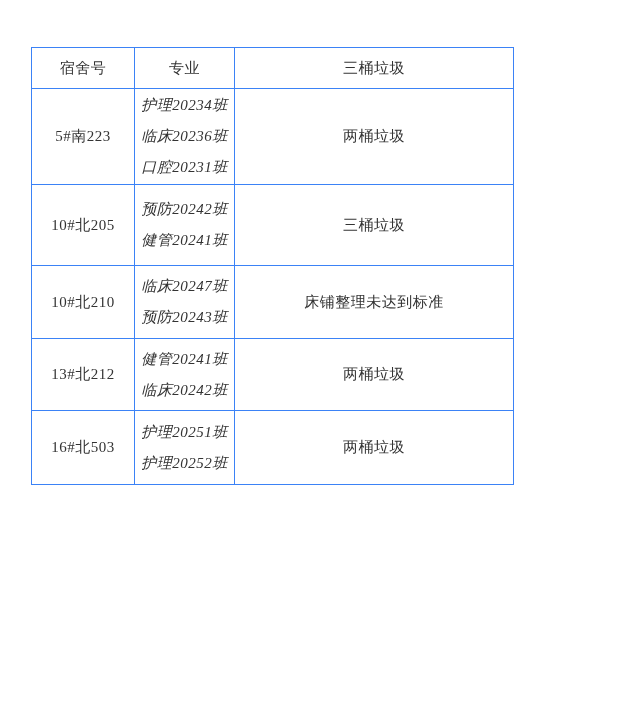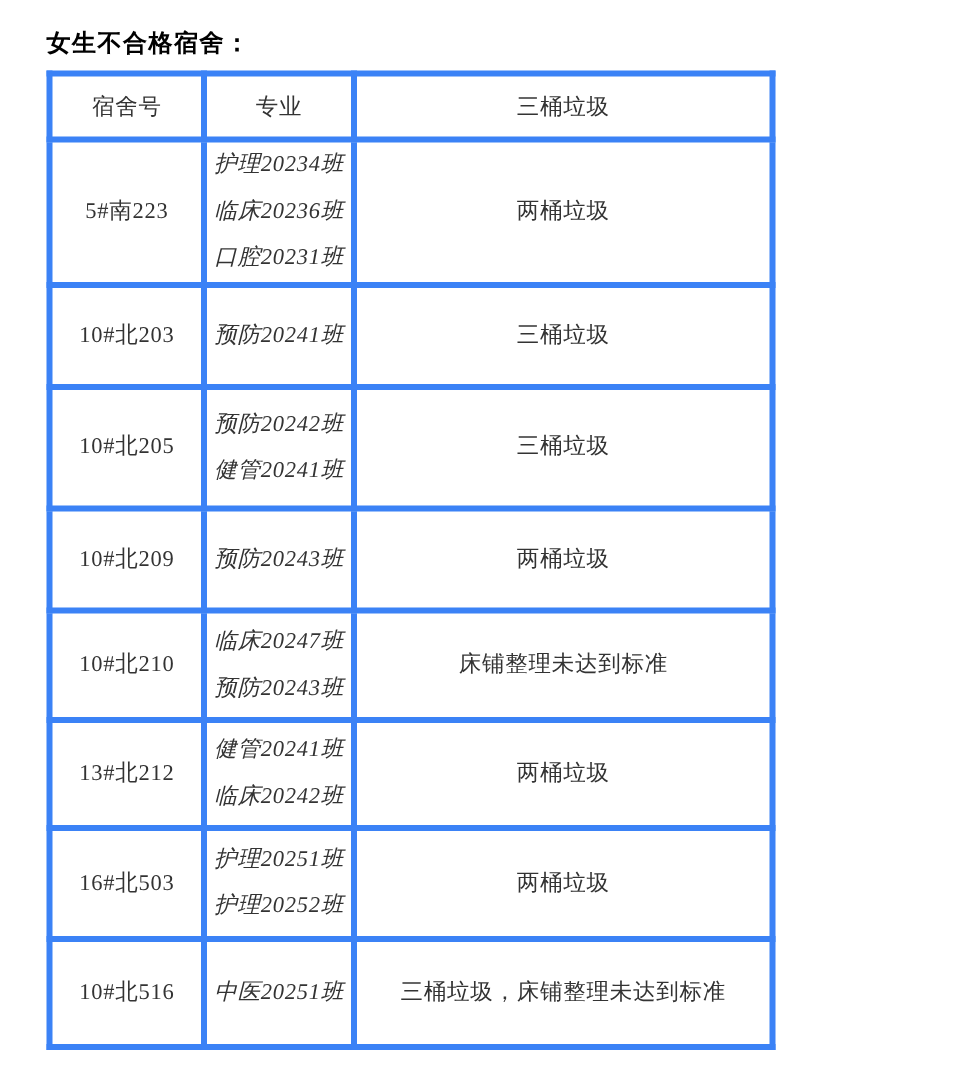--- a/index.html
+++ b/index.html
@@ -31,21 +31,21 @@
     position: absolute;
     left: 31px;
     top: 47px;
     width: 482px;
     border-collapse: collapse;
     table-layout: fixed;
     font-size: 15px;
     color: #333333;
   }
   table.dorm-table td, table.dorm-table th {
-    border: 4px solid #3b82f6;
+    border: 1px solid #3b82f6;
     text-align: center;
     vertical-align: middle;
     font-weight: normal;
     padding: 0 2px;
     letter-spacing: 0.5px;
   }
   table.dorm-table th {
     height: 40px;
   }
   .majors-cell .major-line {
@@ -54,21 +54,20 @@
   }
   .reason-cell, .dorm-cell {
     line-height: 1.4;
   }
 </style>
 </head>
 <body>
 
 <div class="page">
 
-  <div class="doc-title">女生不合格宿舍：</div>
 
   <table class="dorm-table">
     <colgroup>
       <col style="width:103px">
       <col style="width:100px">
       <col style="width:279px">
     </colgroup>
     <thead>
       <tr>
         <th>宿舍号</th>
@@ -79,41 +78,27 @@
     <tbody>
       <tr style="height:96px;">
         <td class="dorm-cell">5#南223</td>
         <td class="majors-cell">
           <div class="major-line">护理20234班</div>
           <div class="major-line">临床20236班</div>
           <div class="major-line">口腔20231班</div>
         </td>
         <td class="reason-cell">两桶垃圾</td>
       </tr>
-      <tr style="height:68px;">
-        <td class="dorm-cell">10#北203</td>
-        <td class="majors-cell">
-          <div class="major-line">预防20241班</div>
-        </td>
-        <td class="reason-cell">三桶垃圾</td>
-      </tr>
       <tr style="height:81px;">
         <td class="dorm-cell">10#北205</td>
         <td class="majors-cell">
           <div class="major-line">预防20242班</div>
           <div class="major-line">健管20241班</div>
         </td>
         <td class="reason-cell">三桶垃圾</td>
-      </tr>
-      <tr style="height:68px;">
-        <td class="dorm-cell">10#北209</td>
-        <td class="majors-cell">
-          <div class="major-line">预防20243班</div>
-        </td>
-        <td class="reason-cell">两桶垃圾</td>
       </tr>
       <tr style="height:73px;">
         <td class="dorm-cell">10#北210</td>
         <td class="majors-cell">
           <div class="major-line">临床20247班</div>
           <div class="major-line">预防20243班</div>
         </td>
         <td class="reason-cell">床铺整理未达到标准</td>
       </tr>
       <tr style="height:72px;">
@@ -125,23 +110,16 @@
         <td class="reason-cell">两桶垃圾</td>
       </tr>
       <tr style="height:74px;">
         <td class="dorm-cell">16#北503</td>
         <td class="majors-cell">
           <div class="major-line">护理20251班</div>
           <div class="major-line">护理20252班</div>
         </td>
         <td class="reason-cell">两桶垃圾</td>
       </tr>
-      <tr style="height:72px;">
-        <td class="dorm-cell">10#北516</td>
-        <td class="majors-cell">
-          <div class="major-line">中医20251班</div>
-        </td>
-        <td class="reason-cell">三桶垃圾，床铺整理未达到标准</td>
-      </tr>
     </tbody>
   </table>
 
 </div>
 
 </body></html>

